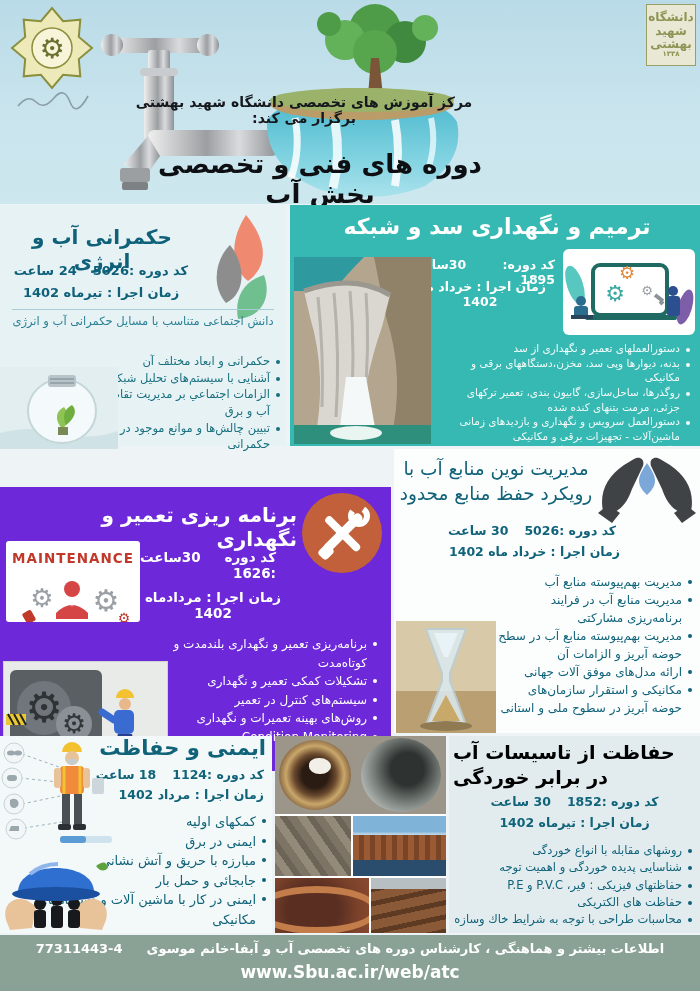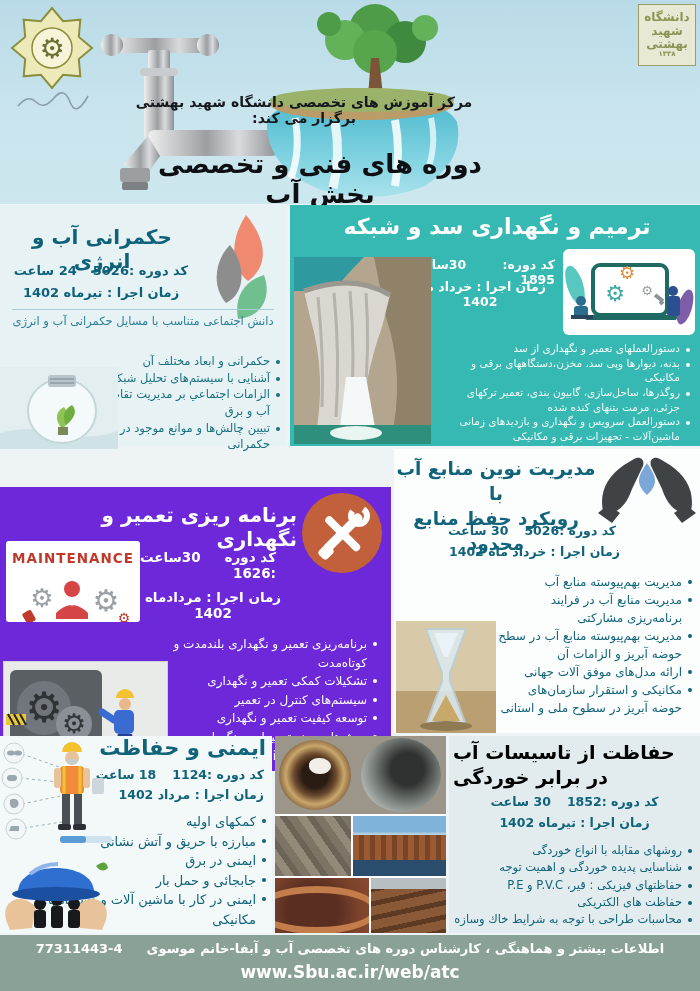--- a/index.html
+++ b/index.html
@@ -10,21 +10,21 @@
   .b-row{display:flex;gap:6px;align-items:flex-start;}
   .b-dot{width:4px;height:4px;border-radius:50%;background:currentColor;margin-top:7px;flex:none;}
   .b-txt{flex:1;text-align:right;}
 
   
   .header{left:0;top:0;width:700px;height:204px;background:linear-gradient(180deg,#b9dbe7 0%,#c9e4ed 55%,#cde7ee 100%);}
   .tagline{left:118px;top:94px;width:372px;font-size:14px;font-weight:bold;color:#15181c;}
   .main-title{left:130px;top:149px;width:380px;font-size:26px;font-weight:bold;color:#0d0f12;letter-spacing:.5px;}
   .logo-left{left:10px;top:6px;}
   .logo-sign{left:16px;top:90px;}
-  .logo-right{left:unset;right:4px;top:4px;width:58px;height:62px;border:1.5px solid #9aa065;background:#e9e8d4;
+  .logo-right{left:unset;right:4px;top:4px;width:50px;height:62px;border:1.5px solid #9aa065;background:#e9e8d4;
               display:flex;flex-direction:column;justify-content:center;align-items:center;box-sizing:border-box;}
   .logo-right span{font-size:12px;font-weight:bold;color:#8f9456;line-height:1.1;}
   .logo-right .yr{font-size:7px;}
 
   
   .code-row{display:flex;gap:16px;justify-content:center;}
   .teal-text{color:#0f617a;}
 
   
   .card-gov{left:0;top:205px;width:286px;height:241px;background:#e7f2f5;}
@@ -52,21 +52,21 @@
   .maint-title{left:60px;right:94px;top:16px;font-size:20px;font-weight:bold;color:#fff;text-align:right;}
   .maint-illu{left:6px;top:54px;width:134px;height:81px;background:#fff;border-radius:3px;overflow:hidden;}
   .maint-code{left:140px;right:115px;top:62px;font-size:13.5px;font-weight:bold;color:#fff;}
   .maint-time{left:140px;right:105px;top:102px;font-size:13.5px;font-weight:bold;color:#fff;text-align:center;}
   .maint-bullets{left:150px;right:14px;top:148px;font-size:12px;color:#fff;line-height:1.55;}
   .maint-worker{left:3px;top:174px;width:165px;height:100px;background:#e9ebe8;border:1px solid #cfd4d0;box-sizing:border-box;overflow:hidden;}
 
   
   .card-water{left:394px;top:449px;width:306px;height:284px;background:#fcfdfd;}
   .water-icon{right:2px;left:unset;top:2px;}
-  .water-title{left:0;right:102px;top:8px;font-size:18.5px;font-weight:bold;color:#11637a;text-align:center;line-height:1.35;}
+  .water-title{left:0;right:102px;top:8px;font-size:18.5px;font-weight:normal;color:#11637a;text-align:center;line-height:1.35;}
   .water-code{left:30px;right:60px;top:74px;font-size:12.5px;font-weight:bold;color:#11637a;}
   .water-time{left:30px;right:55px;top:95px;font-size:12.5px;font-weight:bold;color:#11637a;text-align:center;}
   .water-bullets{left:100px;right:8px;top:124px;font-size:12px;color:#11637a;line-height:1.5;}
   .hourglass{left:2px;top:172px;}
 
   
   .card-safety{left:0;top:736px;width:272px;height:197px;background:#f3f8f9;}
   .safety-title{left:90px;right:6px;top:0;font-size:21px;font-weight:bold;color:#11637a;text-align:right;}
   .safety-code{left:60px;right:8px;top:31px;font-size:12.5px;font-weight:bold;color:#11637a;justify-content:flex-start;}
   .safety-time{left:60px;right:8px;top:51px;font-size:12.5px;font-weight:bold;color:#11637a;text-align:right;}
@@ -319,24 +319,20 @@
           <span class="b-dot"></span>
           <span class="b-txt">برنامه‌ریزی تعمیر و نگهداری بلندمدت و کوتاه‌مدت</span>
         </div>
         <div class="b-row">
           <span class="b-dot"></span>
           <span class="b-txt">تشکیلات کمکی تعمیر و نگهداری</span>
         </div>
         <div class="b-row">
           <span class="b-dot"></span>
           <span class="b-txt">سیستم‌های کنترل در تعمیر</span>
-        </div>
-        <div class="b-row">
-          <span class="b-dot"></span>
-          <span class="b-txt">توسعه کیفیت تعمیر و نگهداری</span>
         </div>
         <div class="b-row">
           <span class="b-dot"></span>
           <span class="b-txt">روش‌های بهینه تعمیرات و نگهداری</span>
         </div>
         <div class="b-row">
           <span class="b-dot"></span>
           <span class="b-txt">Condition Monitoring</span>
         </div>
       </div>
@@ -444,25 +440,25 @@
       <rect x="60" y="98" width="52" height="7" rx="3" fill="#cfe3ef"></rect>
       <rect x="60" y="98" width="26" height="7" rx="3" fill="#5b9bd5"></rect>
     </svg>
     <div class="abs safety-bullets">
         <div class="b-row">
           <span class="b-dot"></span>
           <span class="b-txt">کمکهای اولیه</span>
         </div>
         <div class="b-row">
           <span class="b-dot"></span>
+          <span class="b-txt">ایمنی در برق</span>
+        </div>
+        <div class="b-row">
+          <span class="b-dot"></span>
           <span class="b-txt">مبارزه با حریق و آتش نشانی</span>
-        </div>
-        <div class="b-row">
-          <span class="b-dot"></span>
-          <span class="b-txt">ایمنی در برق</span>
         </div>
         <div class="b-row">
           <span class="b-dot"></span>
           <span class="b-txt">جابجائی و حمل بار</span>
         </div>
         <div class="b-row">
           <span class="b-dot"></span>
           <span class="b-txt">ایمنی در کار با ماشین آلات و دستگاههای مکانیکی</span>
         </div>
       </div>

